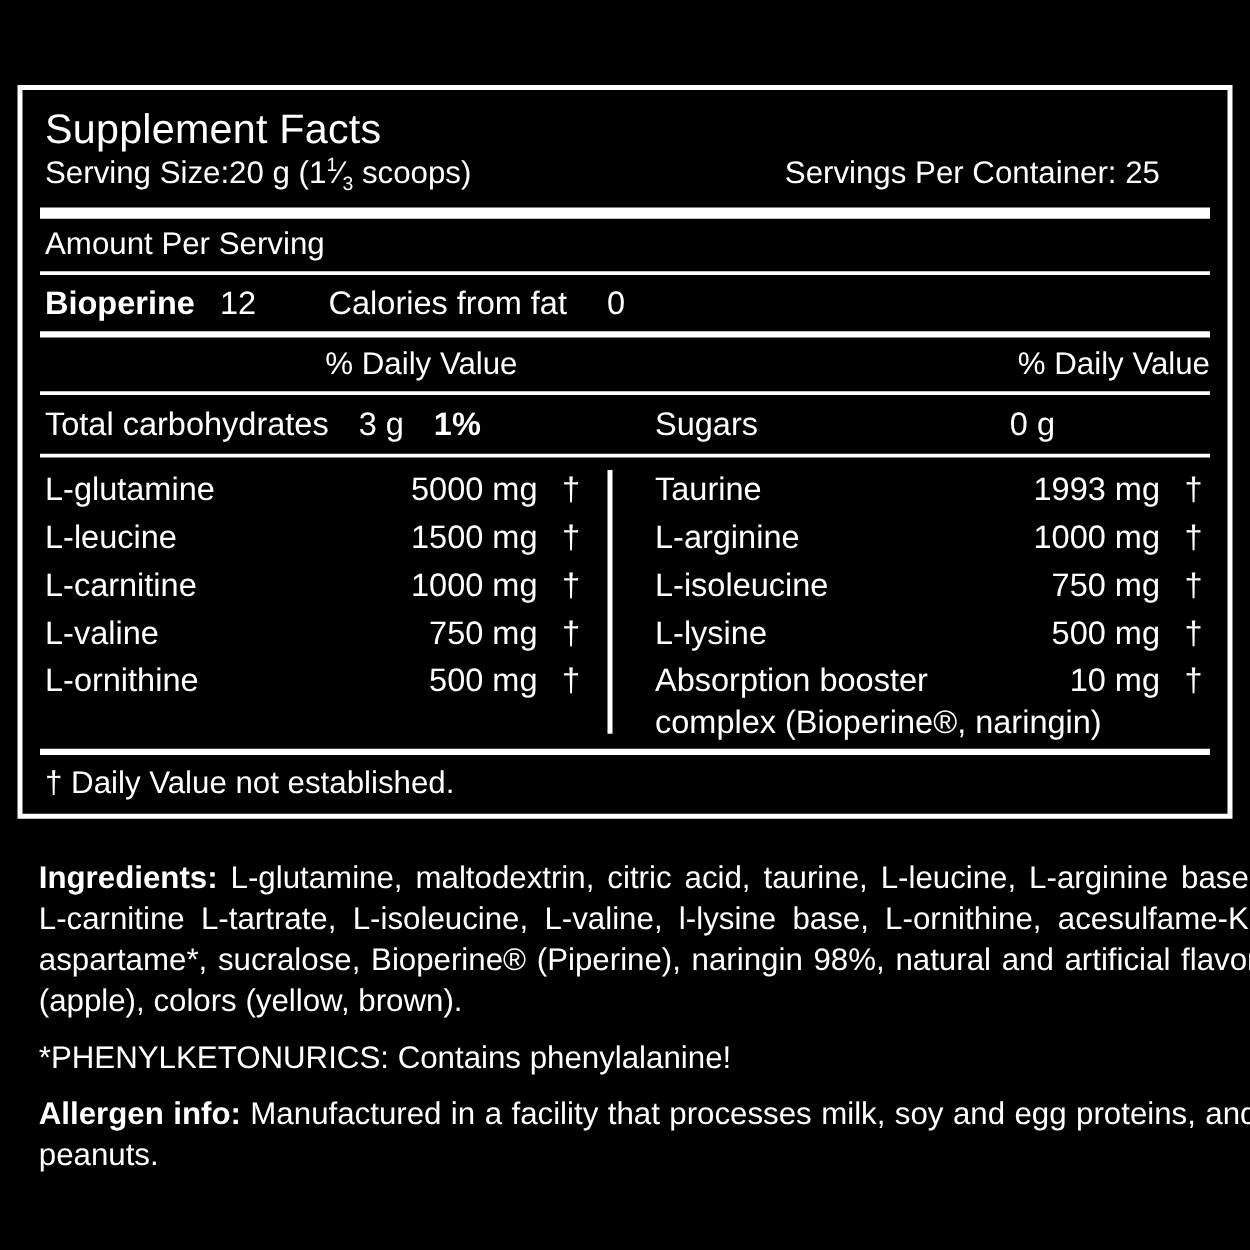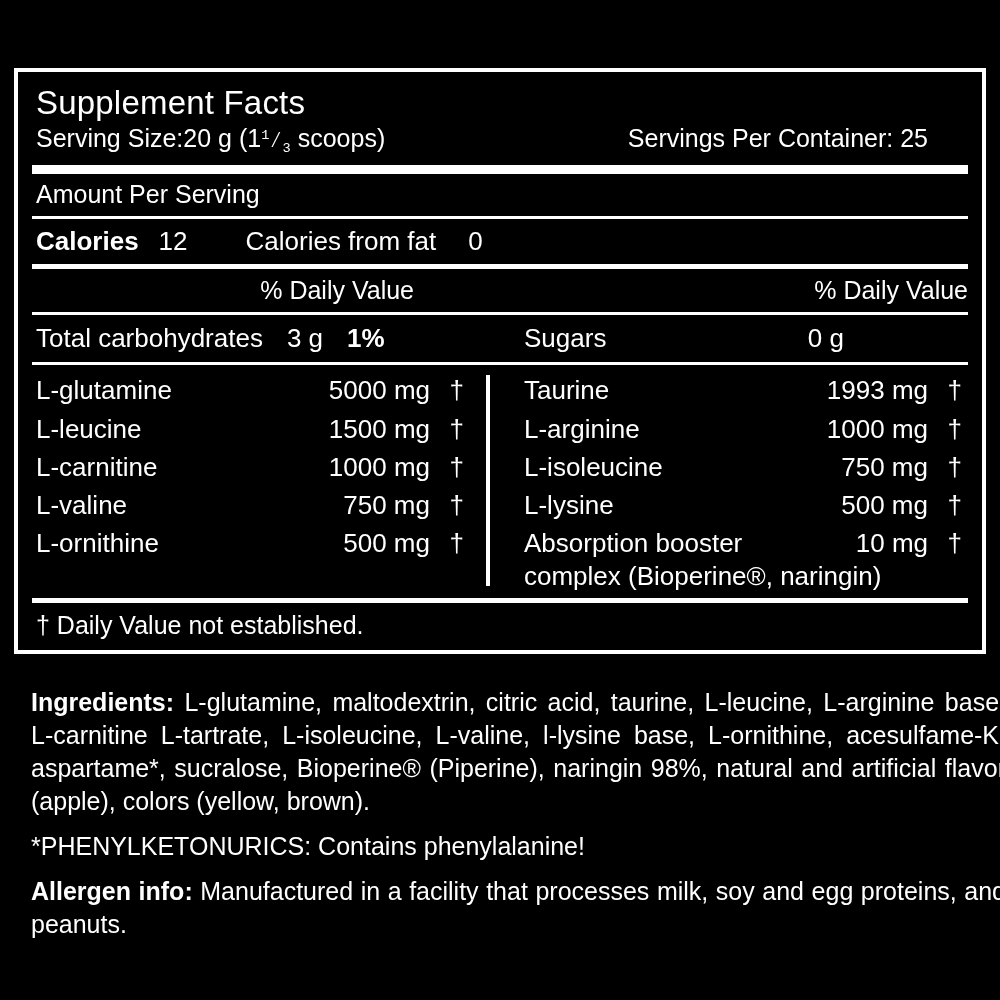--- a/index.html
+++ b/index.html
@@ -48,22 +48,21 @@
   .serving-size {
     font-size: 25px;
     white-space: nowrap;
   }
   .servings-per {
     font-size: 25px;
     white-space: nowrap;
     padding-right: 40px;
   }
   .frac {
-    font-size: 22px;
-    font-family: Liberation Mono, monospace;
+    font-size: 25px;
   }
   sup.n { font-size: 0.62em; vertical-align: super; }
   sub.d { font-size: 0.62em; vertical-align: sub; }
 
   .rule-thick {
     height: 9px;
     background: #ffffff;
     margin: 9px 0 0 0;
   }
   .rule-thin {
@@ -199,21 +198,21 @@
       <div class="servings-per">Servings Per Container: 25</div>
     </div>
 
     <div class="rule-thick"></div>
 
     <div class="amount-per">Amount Per Serving</div>
 
     <div class="rule-thin"></div>
 
     <div class="calories-line">
-      <span class="cal-label">Calories</span>
+      <span class="cal-label">Bioperine</span>
       <span class="cal-val">12</span>
       <span class="cal-fat-label">Calories from fat</span>
       <span class="cal-fat-val">0</span>
     </div>
 
     <div class="rule-med"></div>
 
     <div class="dv-head">
       <div class="left">% Daily Value</div>
       <div class="right">% Daily Value</div>

